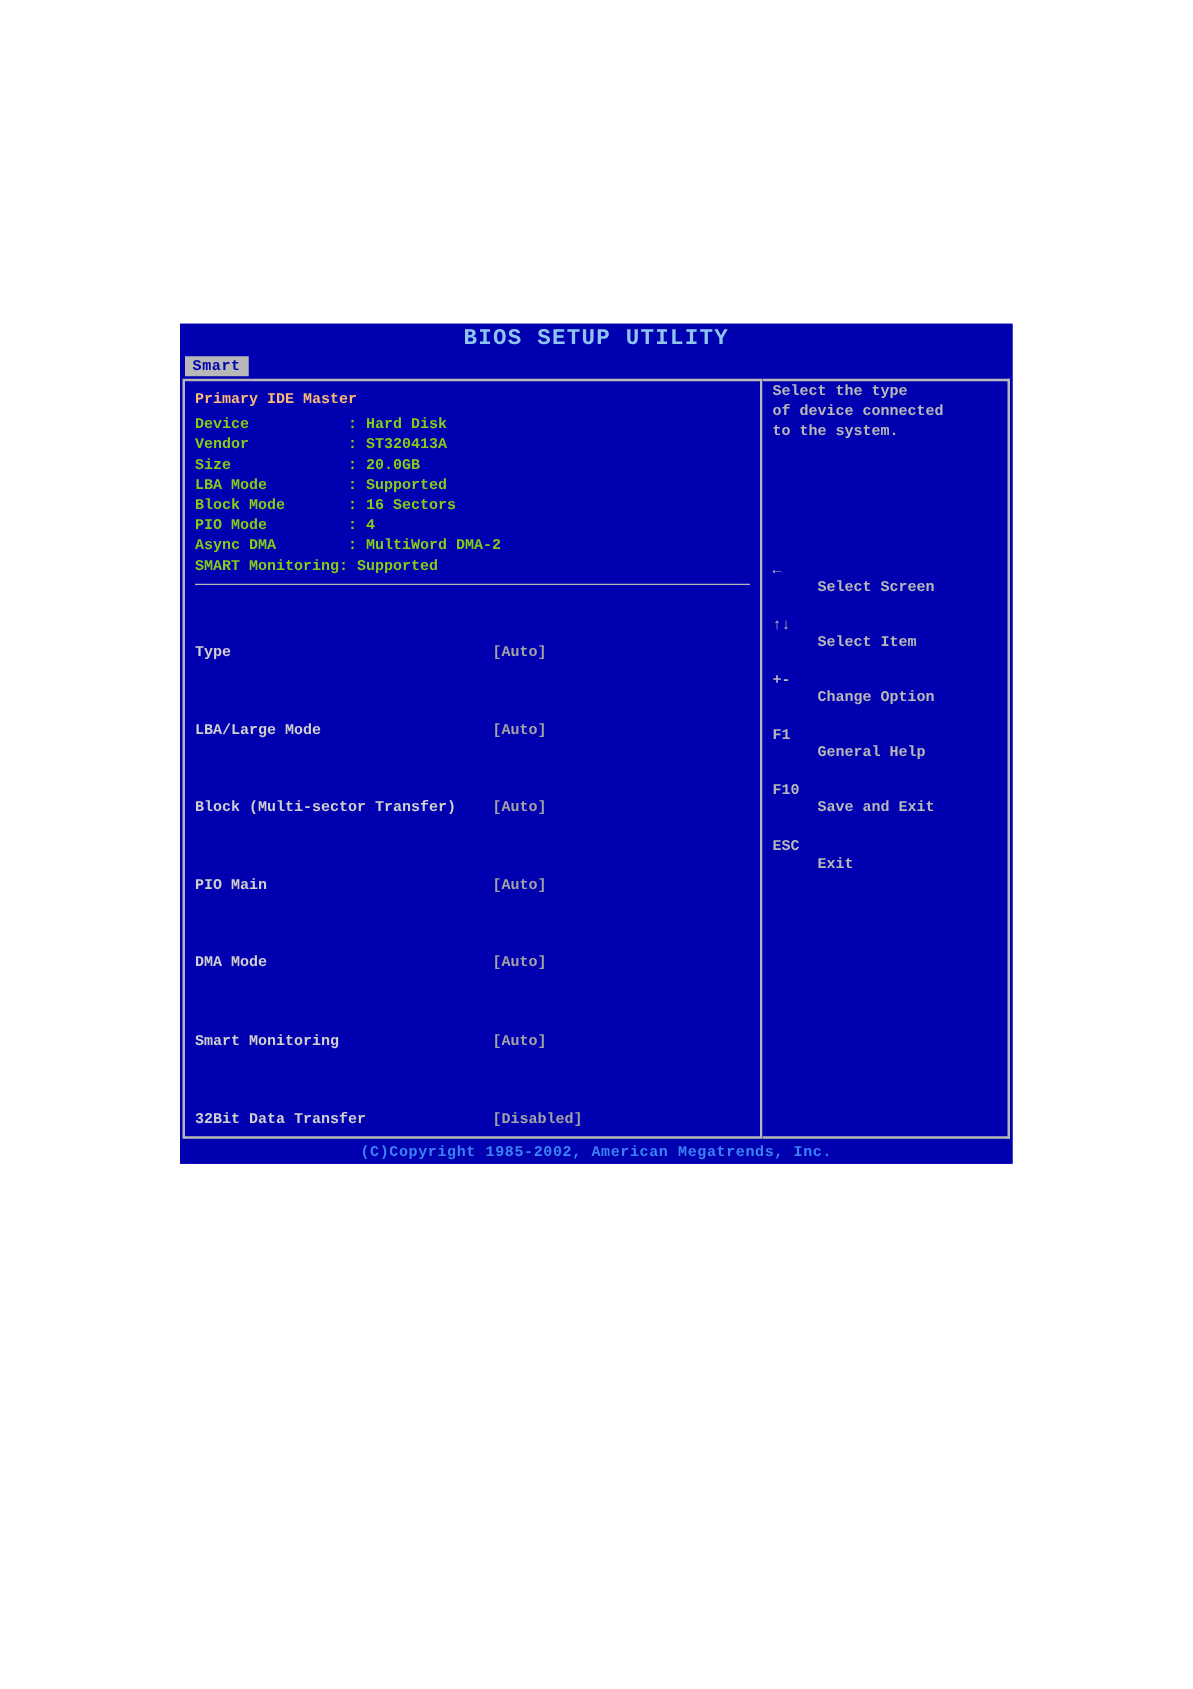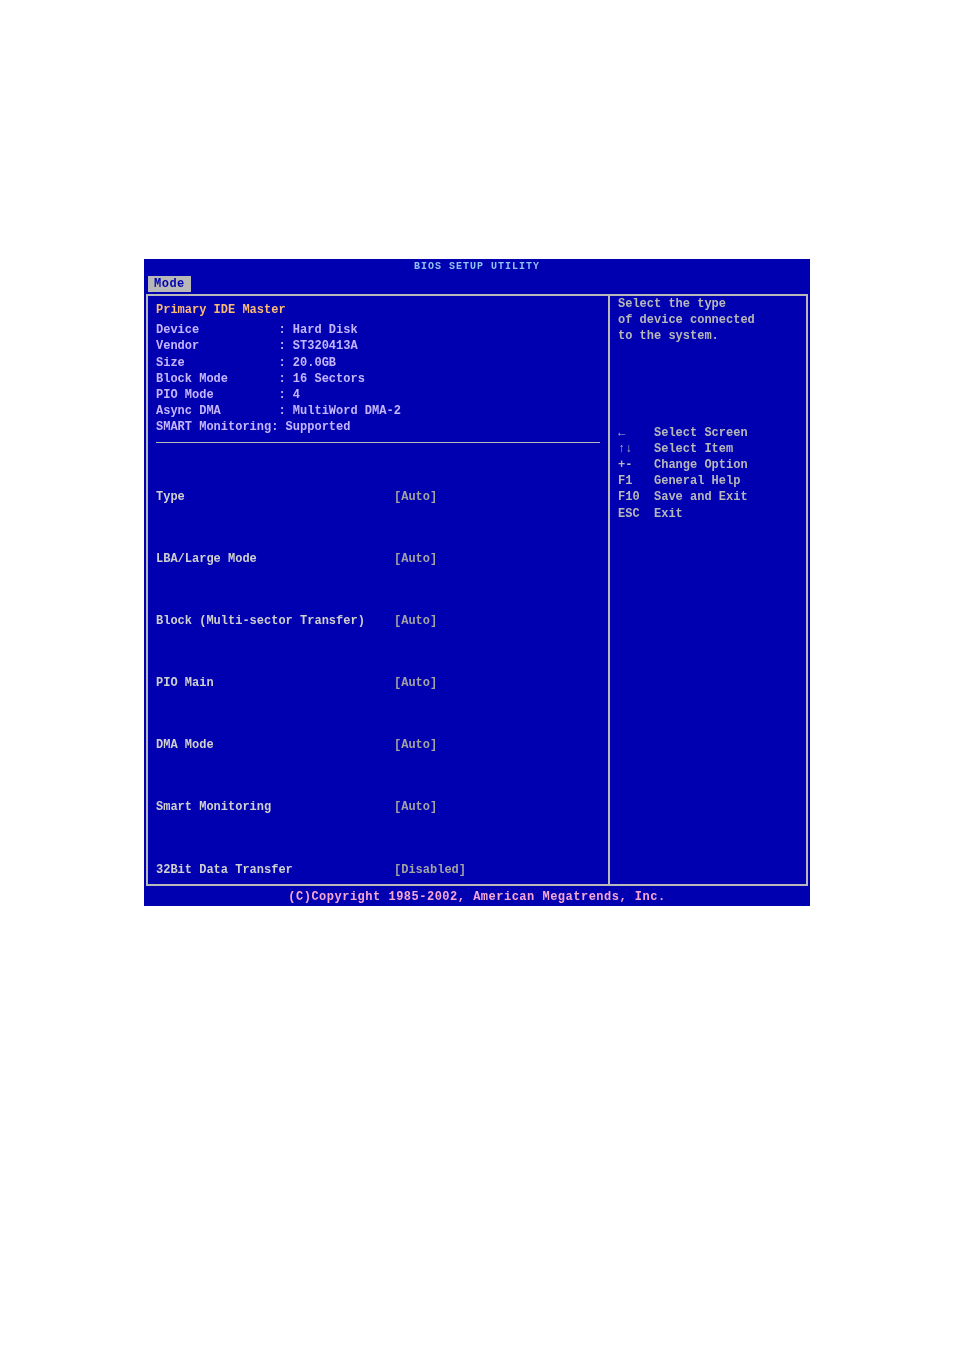--- a/index.html
+++ b/index.html
@@ -19,21 +19,21 @@
       left: 144px;
       top: 259px;
       width: 666px;
       background: #0000b0;
     }
     .title-bar {
       background: #0000b0;
       color: #8fc3f0;
       text-align: center;
       font-weight: bold;
-      font-size: 10px;
+      font-size: 18px;
       padding: 2px 0;
       letter-spacing: 1px;
     }
     .tab-row {
       background: #0000b0;
       padding: 0 4px;
     }
     .tab {
       display: inline-block;
       background: #b8b8b8;
@@ -67,21 +67,21 @@
       padding: 0 8px;
       font-size: 12px;
       font-weight: bold;
       line-height: 1.35;
     }
     .section-title {
       color: #fdba74;
       margin-bottom: 4px;
     }
     .info-line {
-      color: #c4b5fd;
+      color: #84cc16;
       white-space: pre;
     }
     .divider {
       border-top: 1px solid #b8b8b8;
       margin: 6px 0;
     }
     .setting-row {
       display: flex;
       color: #d0d0d0;
       margin-top: 46px;
@@ -102,45 +102,47 @@
     .nav-line {
       display: flex;
       align-items: center;
     }
     .nav-key {
       width: 36px;
       display: inline-block;
     }
     .nav-desc {
       display: inline-block;
+      margin-top: 28px;
     }
     .copyright {
       background: #0000b0;
-      color: #f9a8d4;
+      color: #3b82f6;
       text-align: center;
       font-size: 12px;
       font-weight: bold;
       padding: 2px 0;
       letter-spacing: 0.5px;
     }
   </style>
 </head>
 <body>
 
 <div class="bios-container">
   <div class="title-bar">BIOS SETUP UTILITY</div>
   <div class="tab-row">
-    <span class="tab">Mode</span>
+    <span class="tab">Smart</span>
   </div>
   <div class="main-area">
     <div class="left-panel">
       <div class="section-title">Primary IDE Master</div>
       <div class="info-line">Device           : Hard Disk</div>
       <div class="info-line">Vendor           : ST320413A</div>
       <div class="info-line">Size             : 20.0GB</div>
+      <div class="info-line">LBA Mode         : Supported</div>
       <div class="info-line">Block Mode       : 16 Sectors</div>
       <div class="info-line">PIO Mode         : 4</div>
       <div class="info-line">Async DMA        : MultiWord DMA-2</div>
       <div class="info-line">SMART Monitoring: Supported</div>
       <div class="divider"></div>
       <div class="setting-row">
         <span class="setting-label">Type</span>
         <span class="setting-value">[Auto]</span>
       </div>
       <div class="setting-row">

